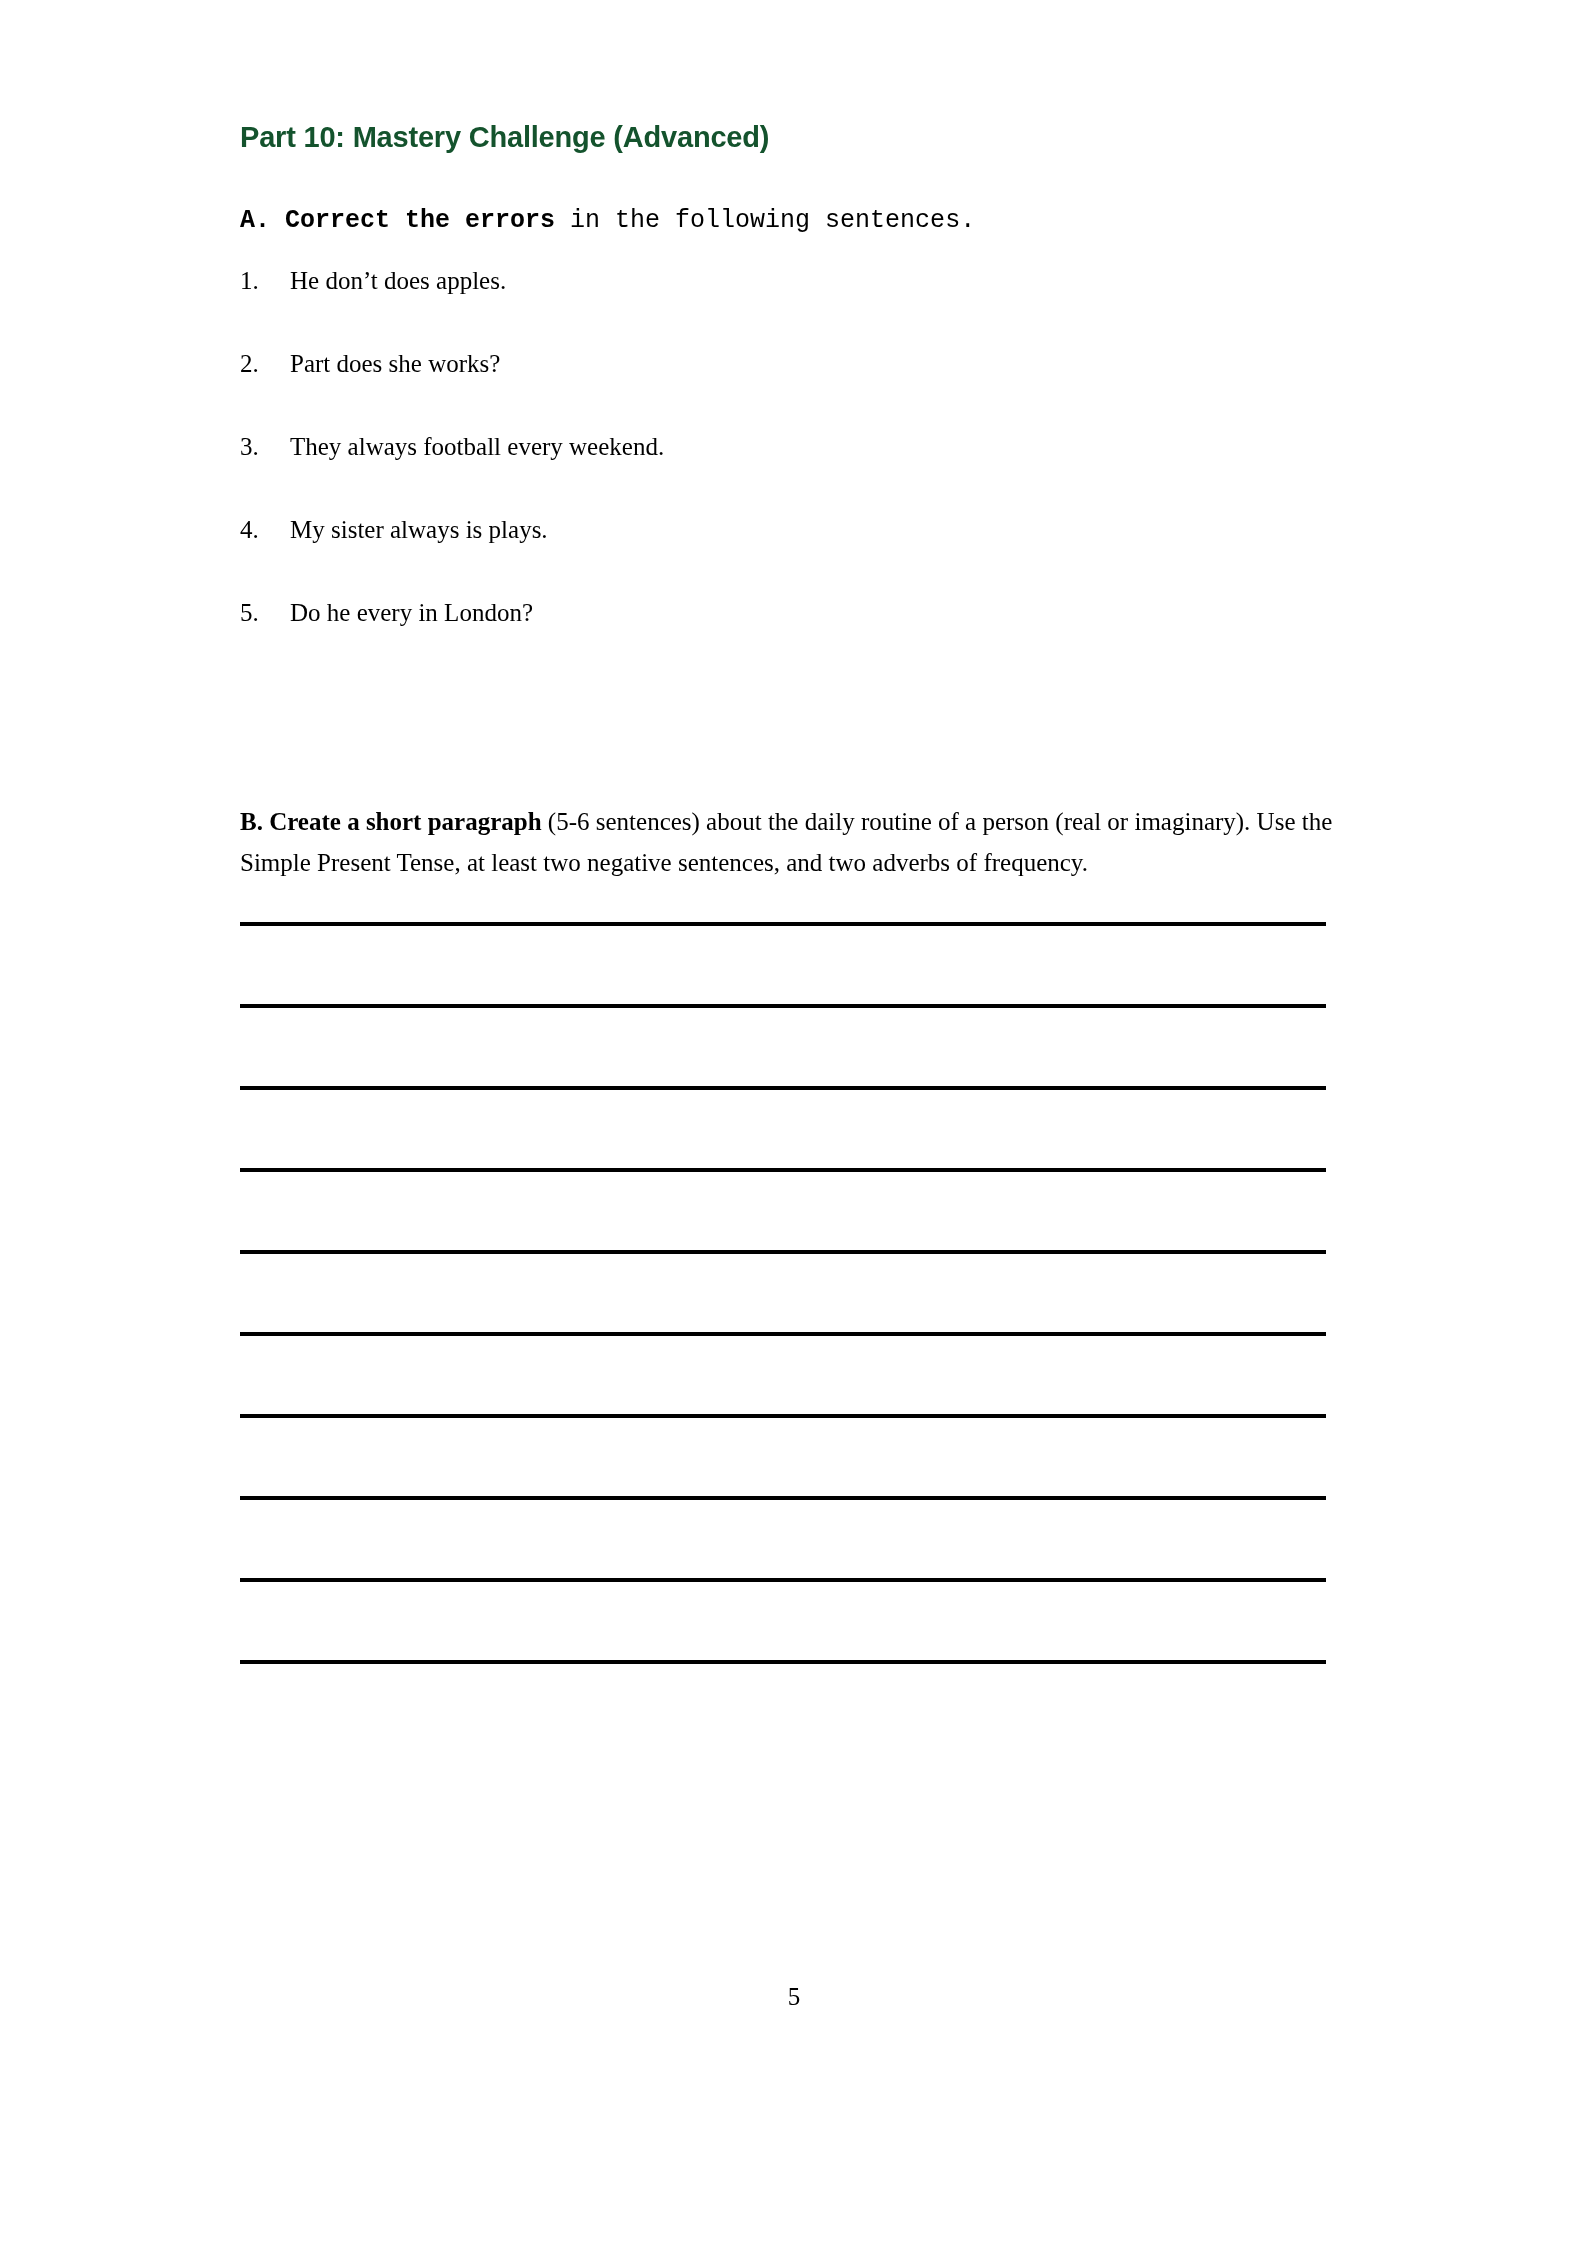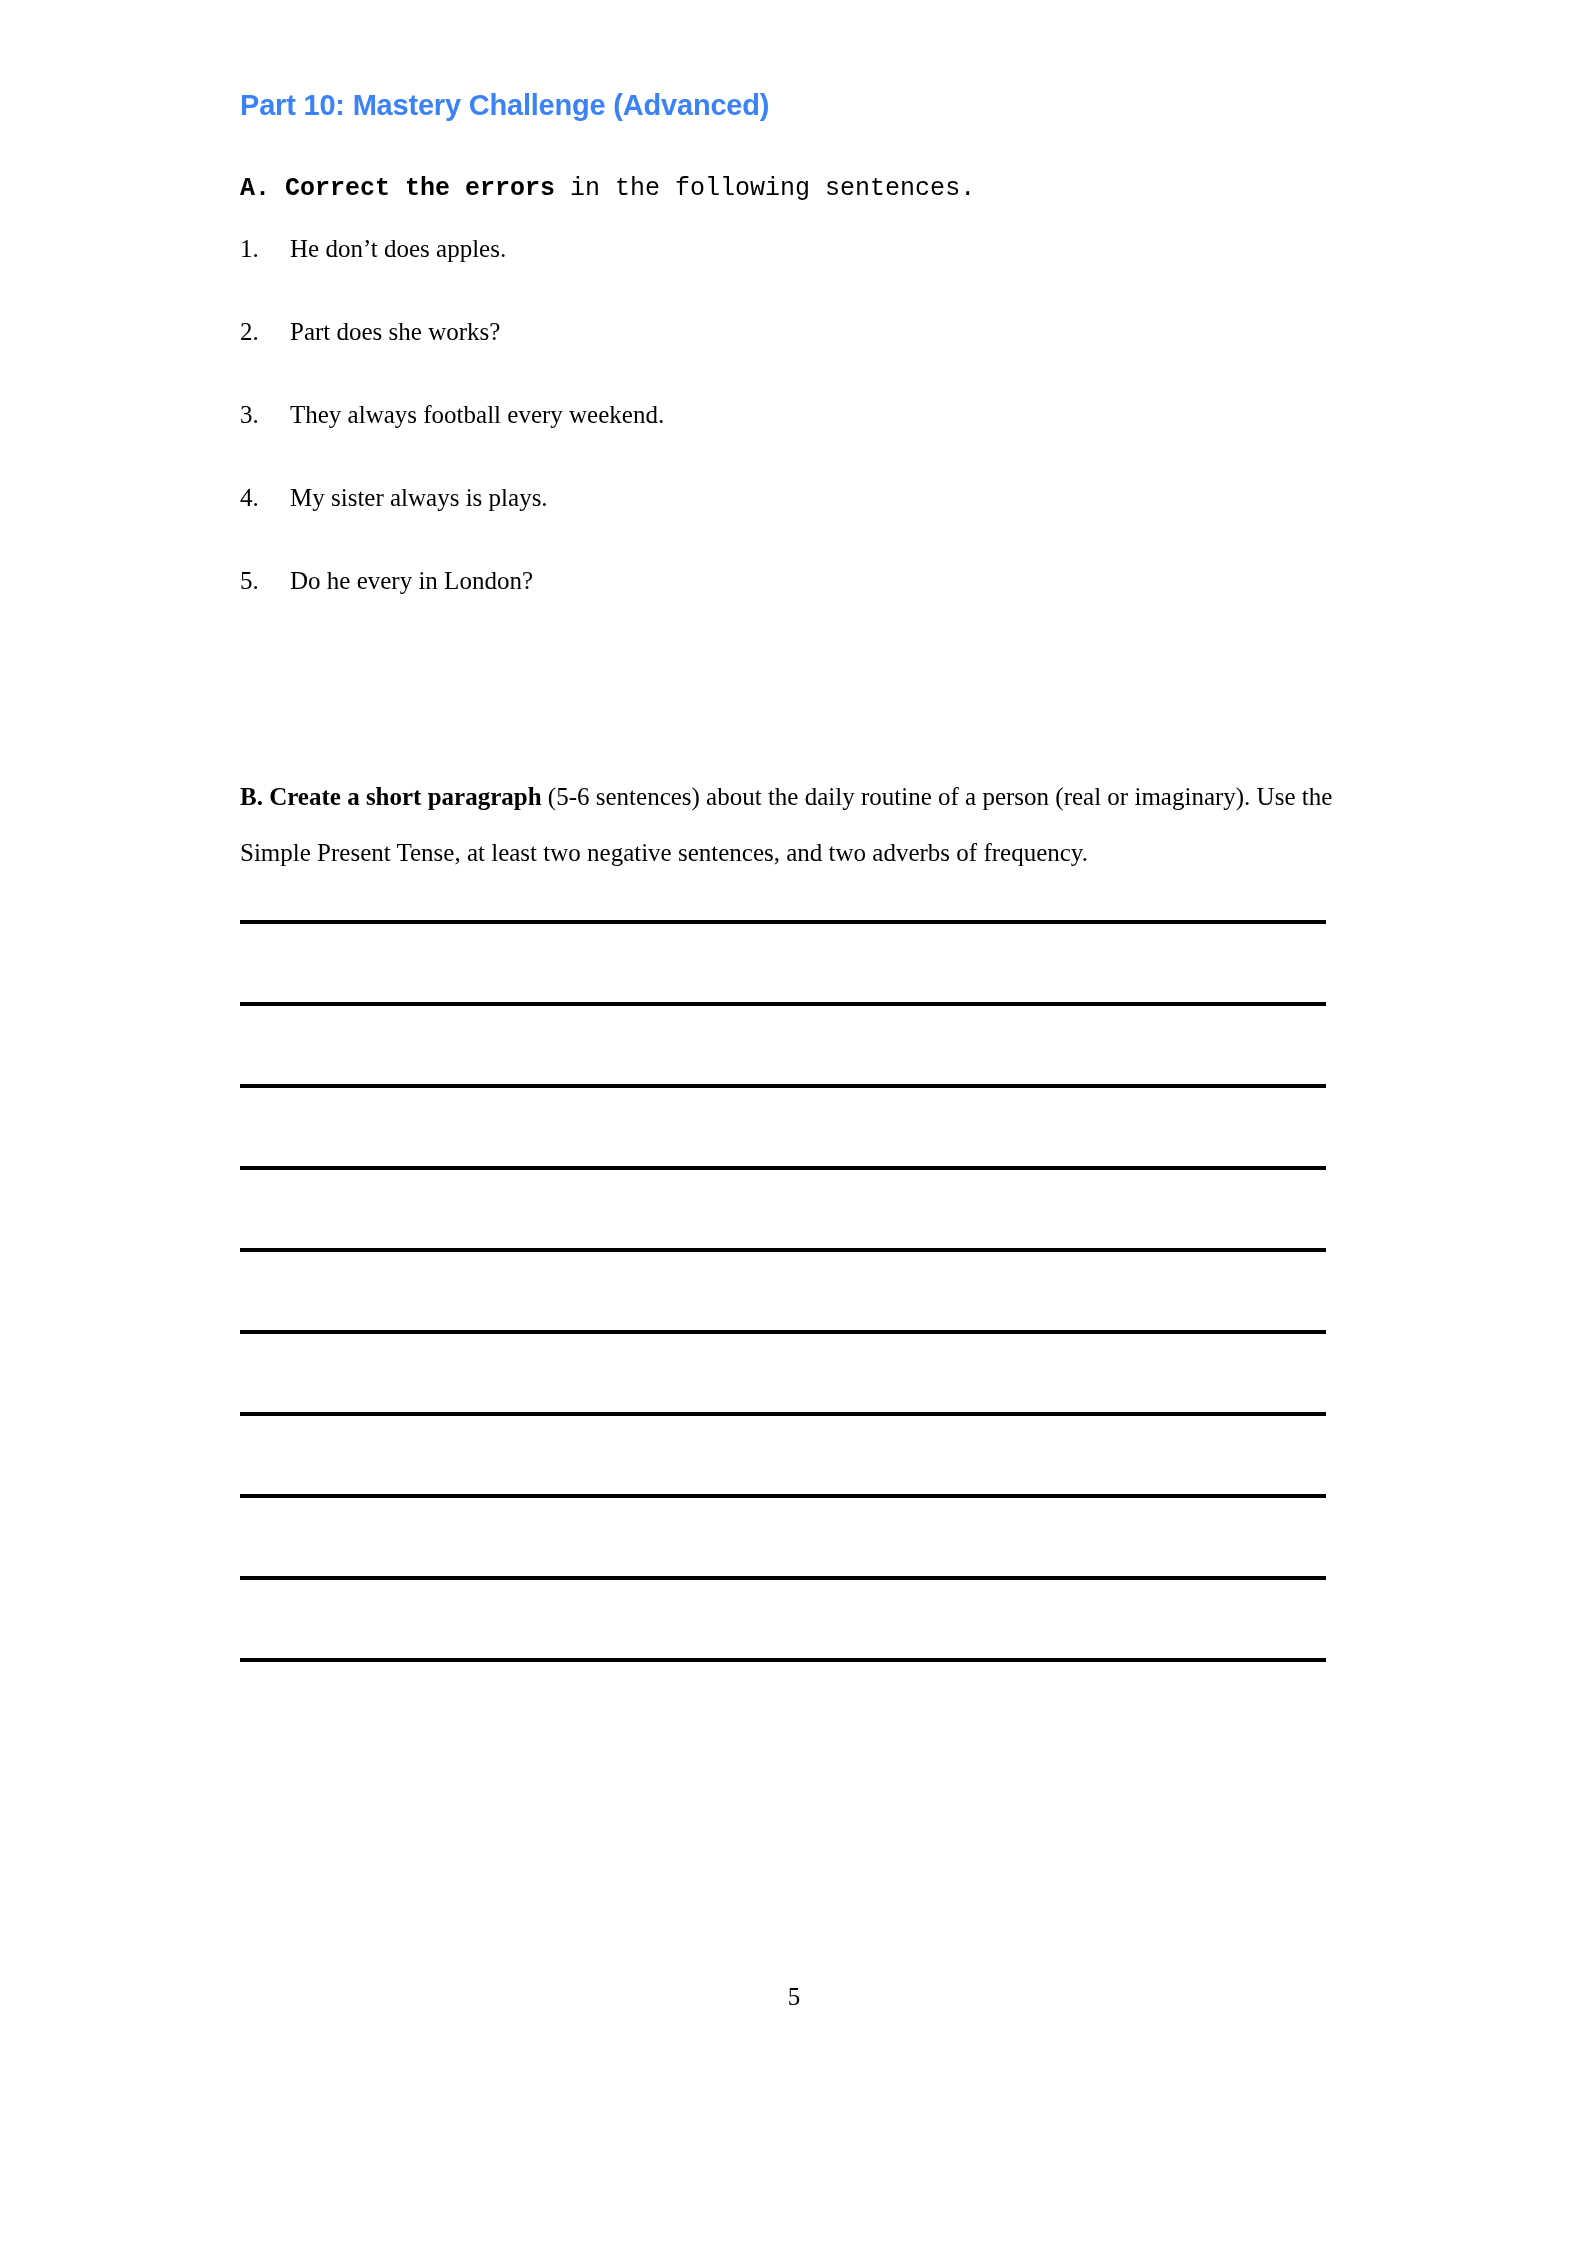--- a/index.html
+++ b/index.html
@@ -21,24 +21,24 @@
     top: 0;
     width: 1108px;
   }
 
   
   .doc-title {
     font-family: "Liberation Sans", sans-serif;
     font-weight: bold;
     font-size: 29px;
     line-height: 34px;
-    color: #3b82f6;
+    color: #14532d;
     letter-spacing: -0.2px;
     margin: 0;
-    padding-top: 88px;
+    padding-top: 120px;
   }
 
   
   .section-intro {
     font-family: "Liberation Serif", serif;
     font-size: 25px;
     line-height: 34px;
     color: #000000;
     margin: 0;
   }
@@ -69,21 +69,21 @@
     top: 0;
     width: 40px;
     font-family: "Liberation Serif", serif;
     font-size: 25px;
   }
 
   
   .prompt-paragraph {
     font-family: "Liberation Serif", serif;
     font-size: 25px;
-    line-height: 56px;
+    line-height: 41px;
     color: #000000;
     margin: 0;
     padding-top: 122px;
     width: 1108px;
     text-align: left;
   }
   .prompt-paragraph .lead {
     font-weight: bold;
   }
 

